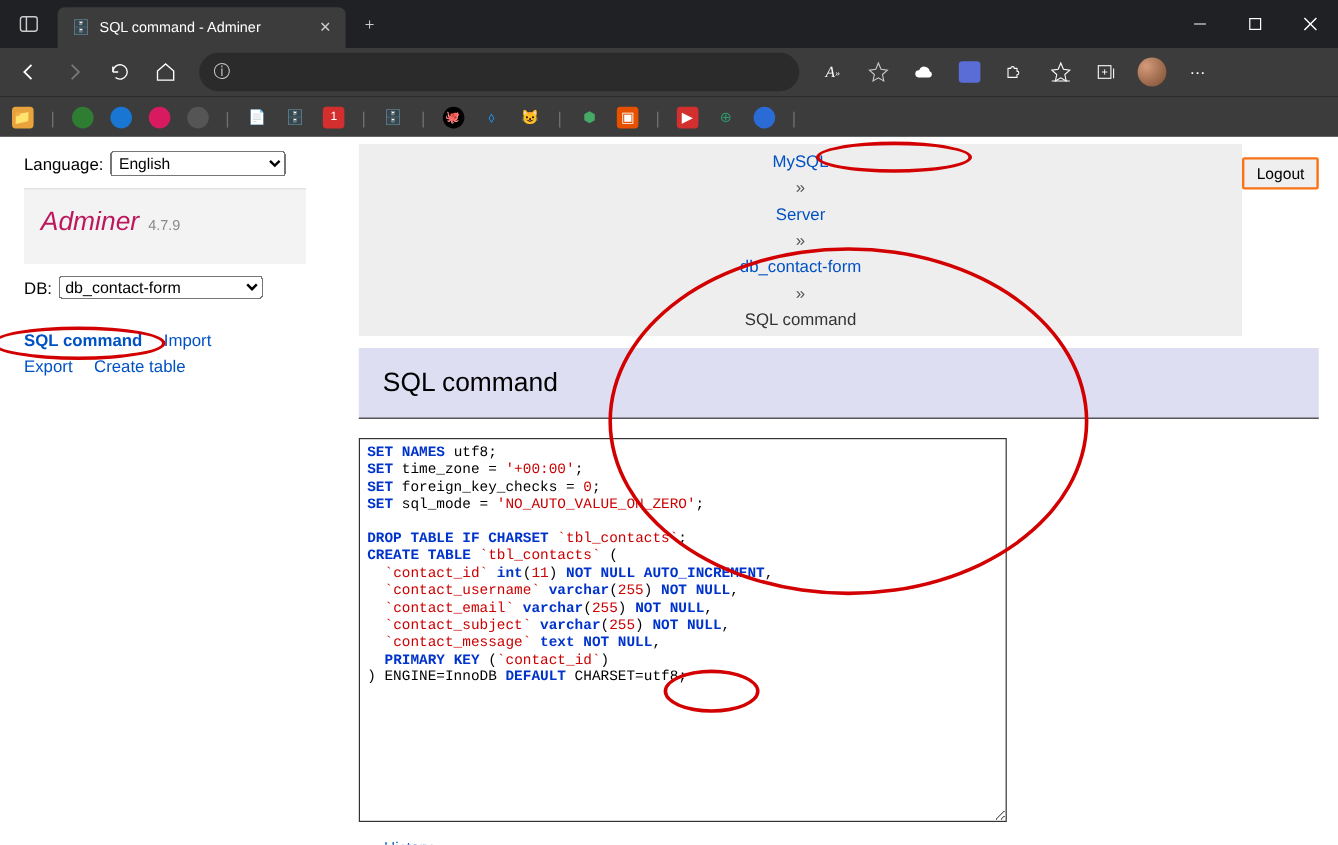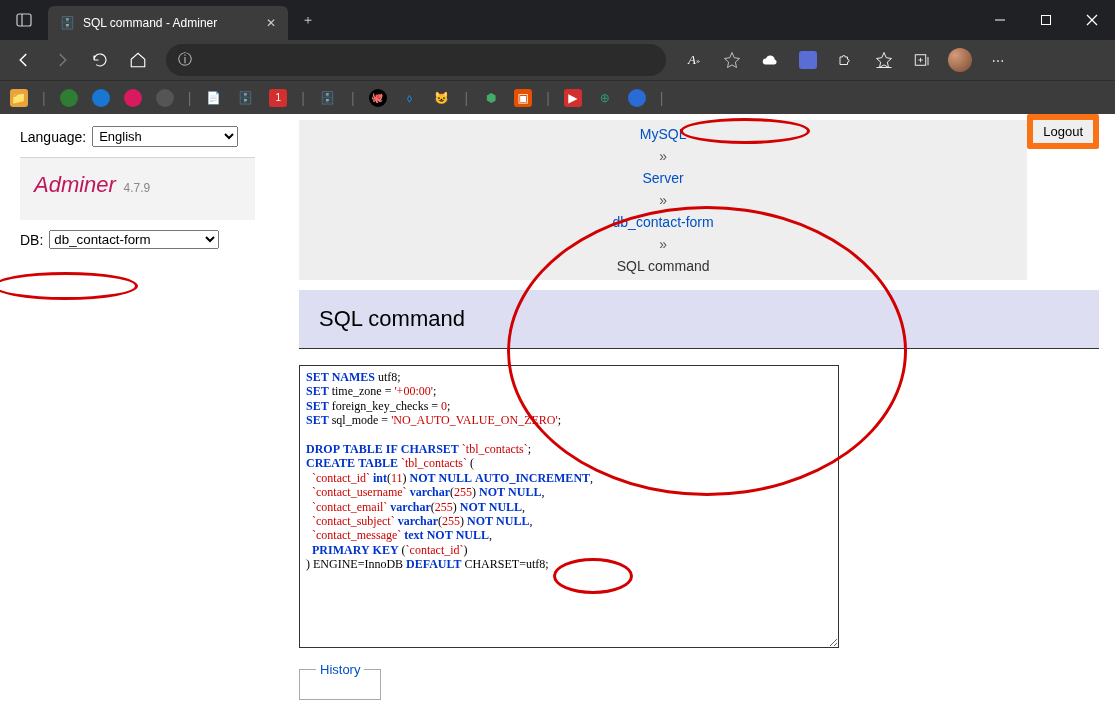--- a/index.html
+++ b/index.html
@@ -193,44 +193,44 @@
     align-items:center;
     gap:6px;
     flex-wrap:wrap;
     flex-direction:column;
   }
   .breadcrumbs a { color:#0051c3; text-decoration:none; }
   .breadcrumbs .cur { color:#333; }
   .breadcrumbs .sep { color:#555; }
   .logout-btn {
     background:#efefef;
-    border:6px solid #f97316;
+    border:2px solid #f97316;
     padding:4px 10px;
     border-radius:2px;
     font-size:13px;
     cursor:pointer;
     float:right;
-    margin-top:0;
+    margin-top:17px;
   }
 
   .page-title-box {
     background:#dedef3;
     padding: 16px 20px;
     border-bottom:1px solid #333;
     font-size:22px;
   }
 
   .sql-area {
     margin-top: 16px;
   }
   .sql-textarea {
     width: 540px;
-    height: 283px;
+    height: 320px;
     border:1px solid #333;
-    font-family: Liberation Serif, serif;
+    font-family: Liberation Mono, monospace;
     font-size: 12px;
     padding: 4px 6px;
     resize:both;
     overflow:auto;
     white-space:pre;
     line-height:1.2;
   }
   .sql-textarea .kw { color:#0033cc; font-weight:bold; }
   .sql-textarea .str { color:#cc0000; }
   .sql-textarea .ident { color:#cc0000; }
@@ -419,20 +419,26 @@
     <div class="sb-grey">
       <h1>Adminer</h1>
       <span class="ver">4.7.9</span>
     </div>
     <div class="db-row">
       <span>DB:</span>
       <select>
         <option>db_contact-form</option>
       </select>
     </div>
+    <div class="sidebar-links">
+      <a href="#" class="bold">SQL command</a>
+      <a href="#">Import</a><br>
+      <a href="#">Export</a>
+      <a href="#">Create table</a>
+    </div>
     <div class="anno anno1"></div>
   </div>
 
   <div class="main">
     <button class="logout-btn">Logout</button>
     <div class="breadcrumbs">
       <a href="#">MySQL</a>
       <span class="sep">»</span>
       <a href="#">Server</a>
       <span class="sep">»</span>

